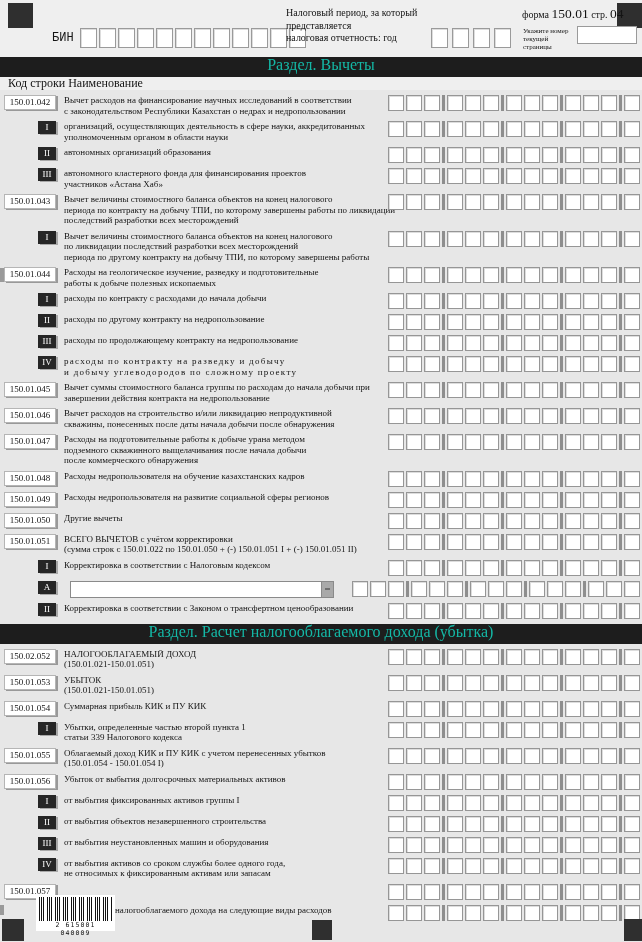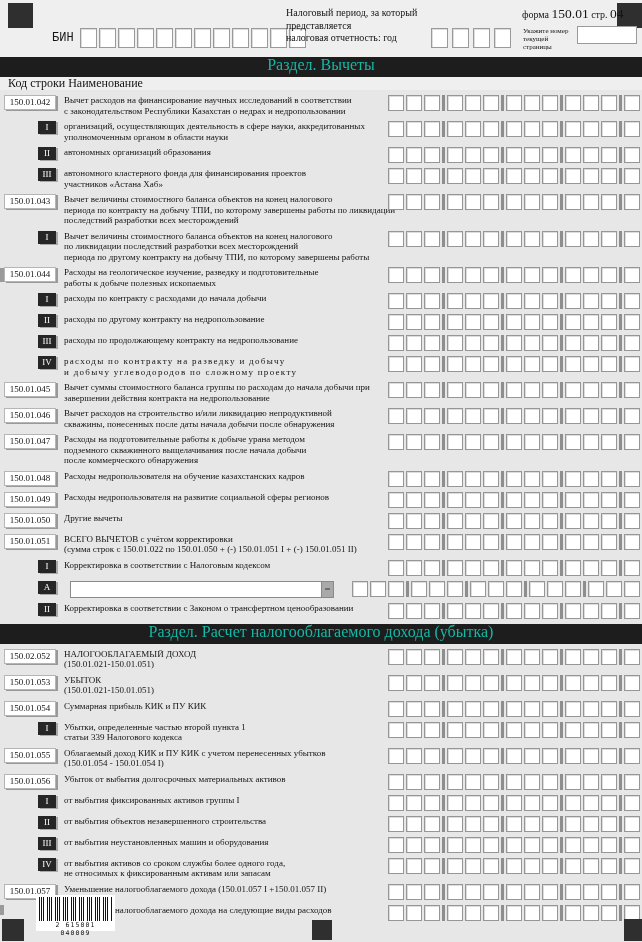--- a/index.html
+++ b/index.html
@@ -953,23 +953,20 @@
           <div class="cell"></div>
           <div class="cell"></div>
           <div class="cellsep"></div>
           <div class="cell"></div>
         </div>
       </div>
       <div class="row">
         <div class="rowleft">
           <div class="codebox">150.01.057</div>
         </div>
-        <div class="rowtext">
-          <div>Уменьшение налогооблагаемого дохода  (150.01.057 I +150.01.057 II)</div>
-        </div>
         <div class="cells">
           <div class="cell"></div>
           <div class="cell"></div>
           <div class="cell"></div>
           <div class="cellsep"></div>
           <div class="cell"></div>
           <div class="cell"></div>
           <div class="cell"></div>
           <div class="cellsep"></div>
           <div class="cell"></div>

